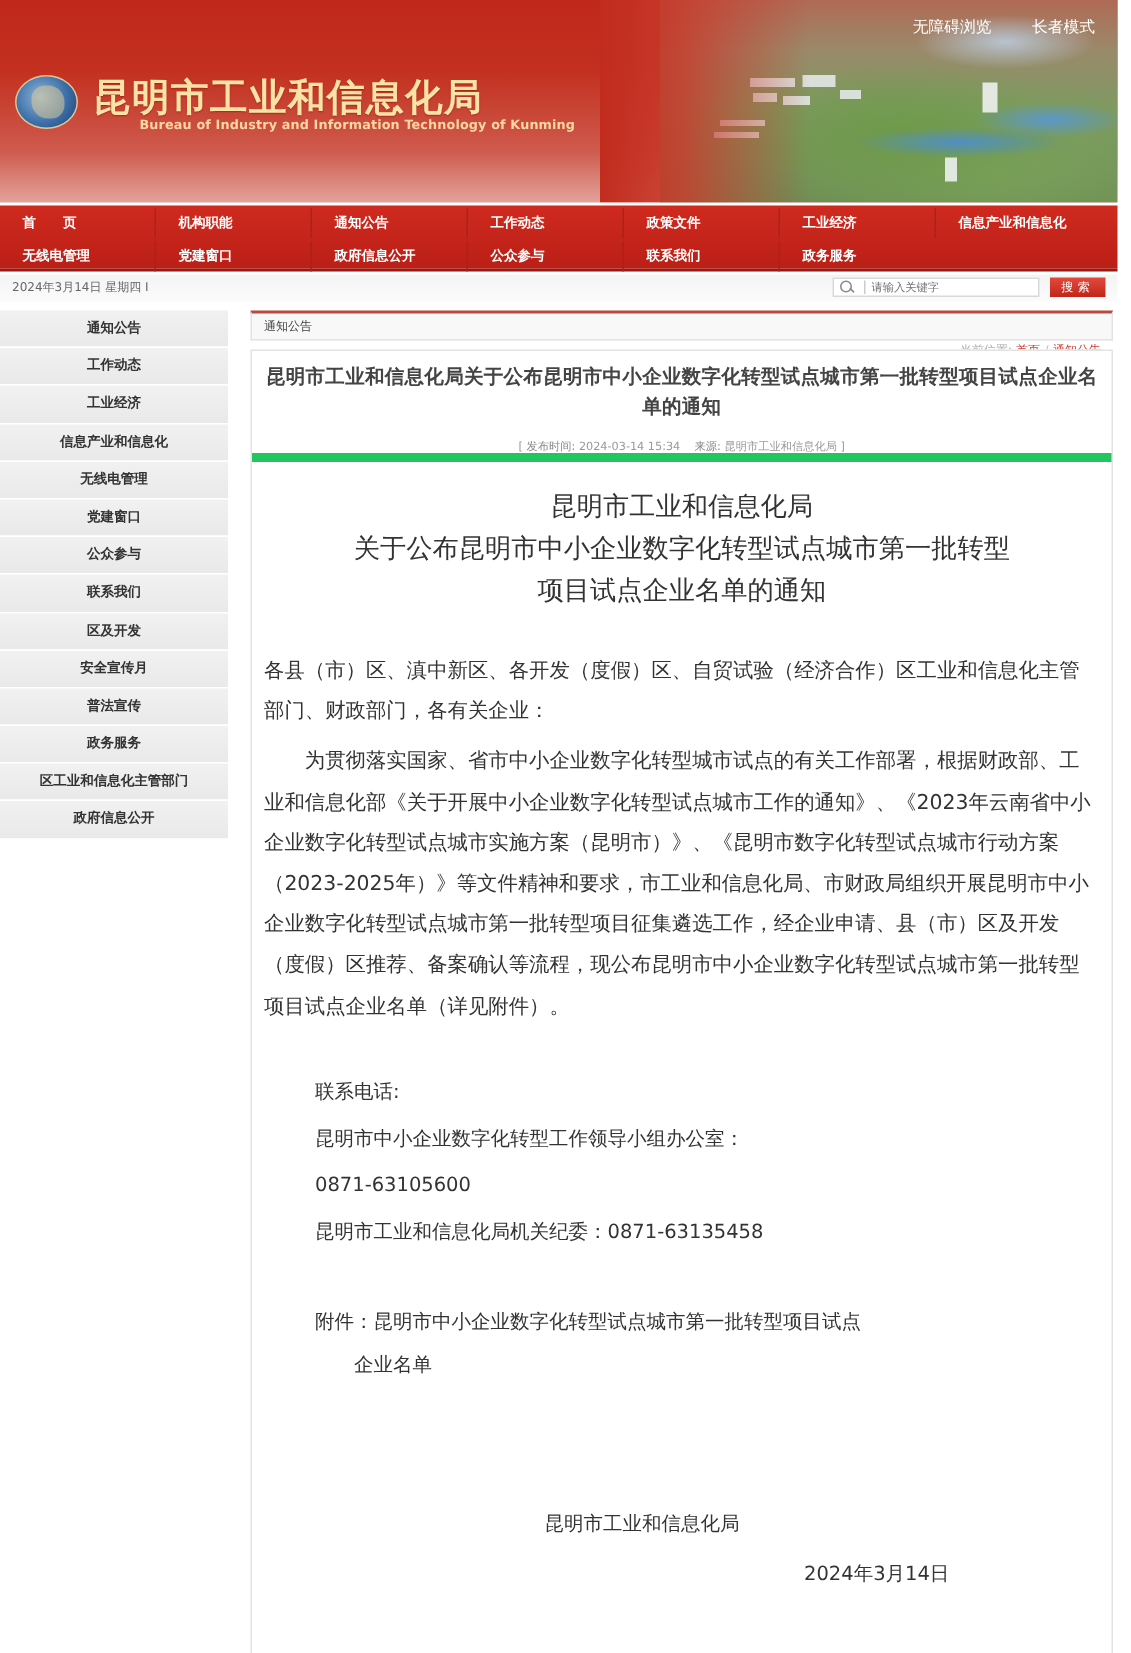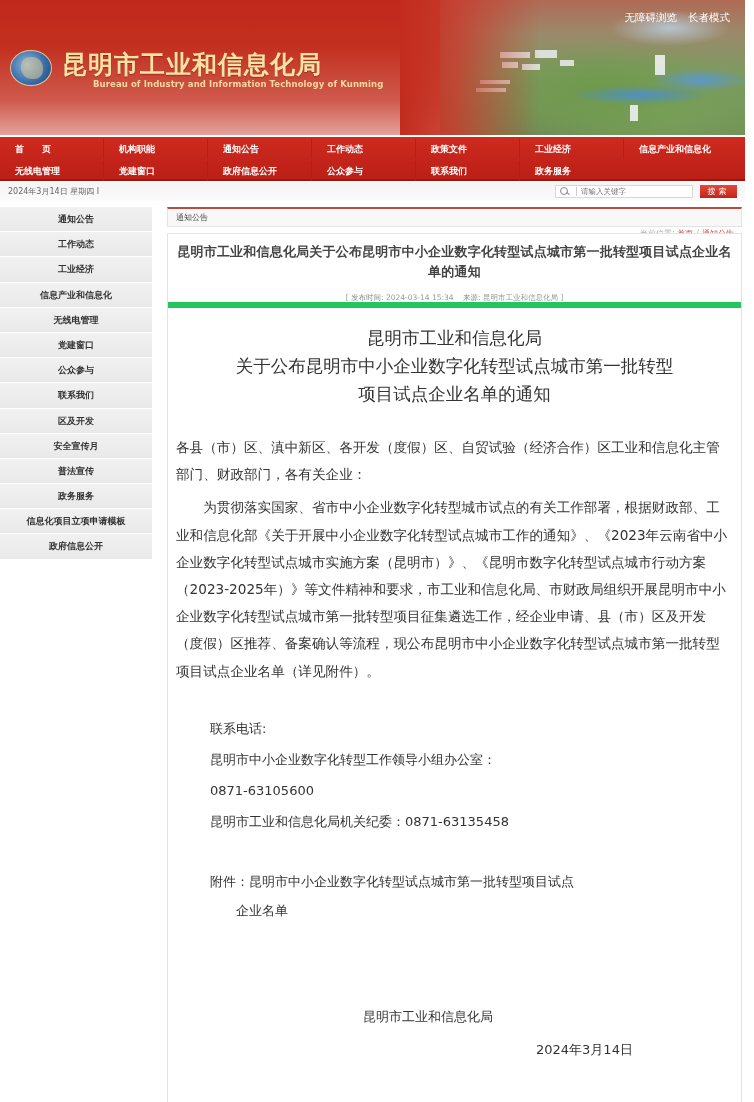--- a/index.html
+++ b/index.html
@@ -37,21 +37,21 @@
       border-radius: 40% 50% 40% 50%; background: rgba(220,200,150,0.55);
     }
     .site-title {
       position: absolute; left: 62px; top: 48px; font-size: 25px; font-weight: bold;
       color: #fbe3a6; letter-spacing: 1px; text-shadow: 0 1px 1px rgba(120,20,10,.5);
     }
     .site-subtitle {
       position: absolute; left: 62px; top: 79px; font-size: 8.5px; font-weight: bold;
       color: #f8d8a0; letter-spacing: .1px; padding-left: 31px;
     }
-    .top-links { position: absolute; right: 15px; top: 11px; display: flex; gap: 11px; }
+    .top-links { position: absolute; right: 15px; top: 11px; display: flex; gap: 27px; }
     .top-link { font-size: 10.5px; color: #fff; text-decoration: none; }
 
     
     .nav {
       position: absolute; left: 0; top: 137px; width: 745px; height: 44px;
       background: linear-gradient(180deg, #cf2a1f 0%, #bb1f16 100%);
       border-bottom: 2px solid #a0160f;
     }
     .nav-row { display: flex; height: 20px; margin-top: 2px; }
     .nav-item {
@@ -194,21 +194,21 @@
   <div class="side-item">工业经济</div>
   <div class="side-item">信息产业和信息化</div>
   <div class="side-item">无线电管理</div>
   <div class="side-item">党建窗口</div>
   <div class="side-item">公众参与</div>
   <div class="side-item">联系我们</div>
   <div class="side-item">区及开发</div>
   <div class="side-item">安全宣传月</div>
   <div class="side-item">普法宣传</div>
   <div class="side-item">政务服务</div>
-  <div class="side-item">信息化项目立项申请模板</div>
+  <div class="side-item">区工业和信息化主管部门</div>
   <div class="side-item">政府信息公开</div>
 </div>
 
 <div class="crumb-bar">
   <span class="crumb-section">通知公告</span>
   <span class="crumb-path">
     <span>当前位置:</span>
     <a>首页</a><span class="crumb-sep">/</span><a>通知公告</a>
   </span>
 </div>

